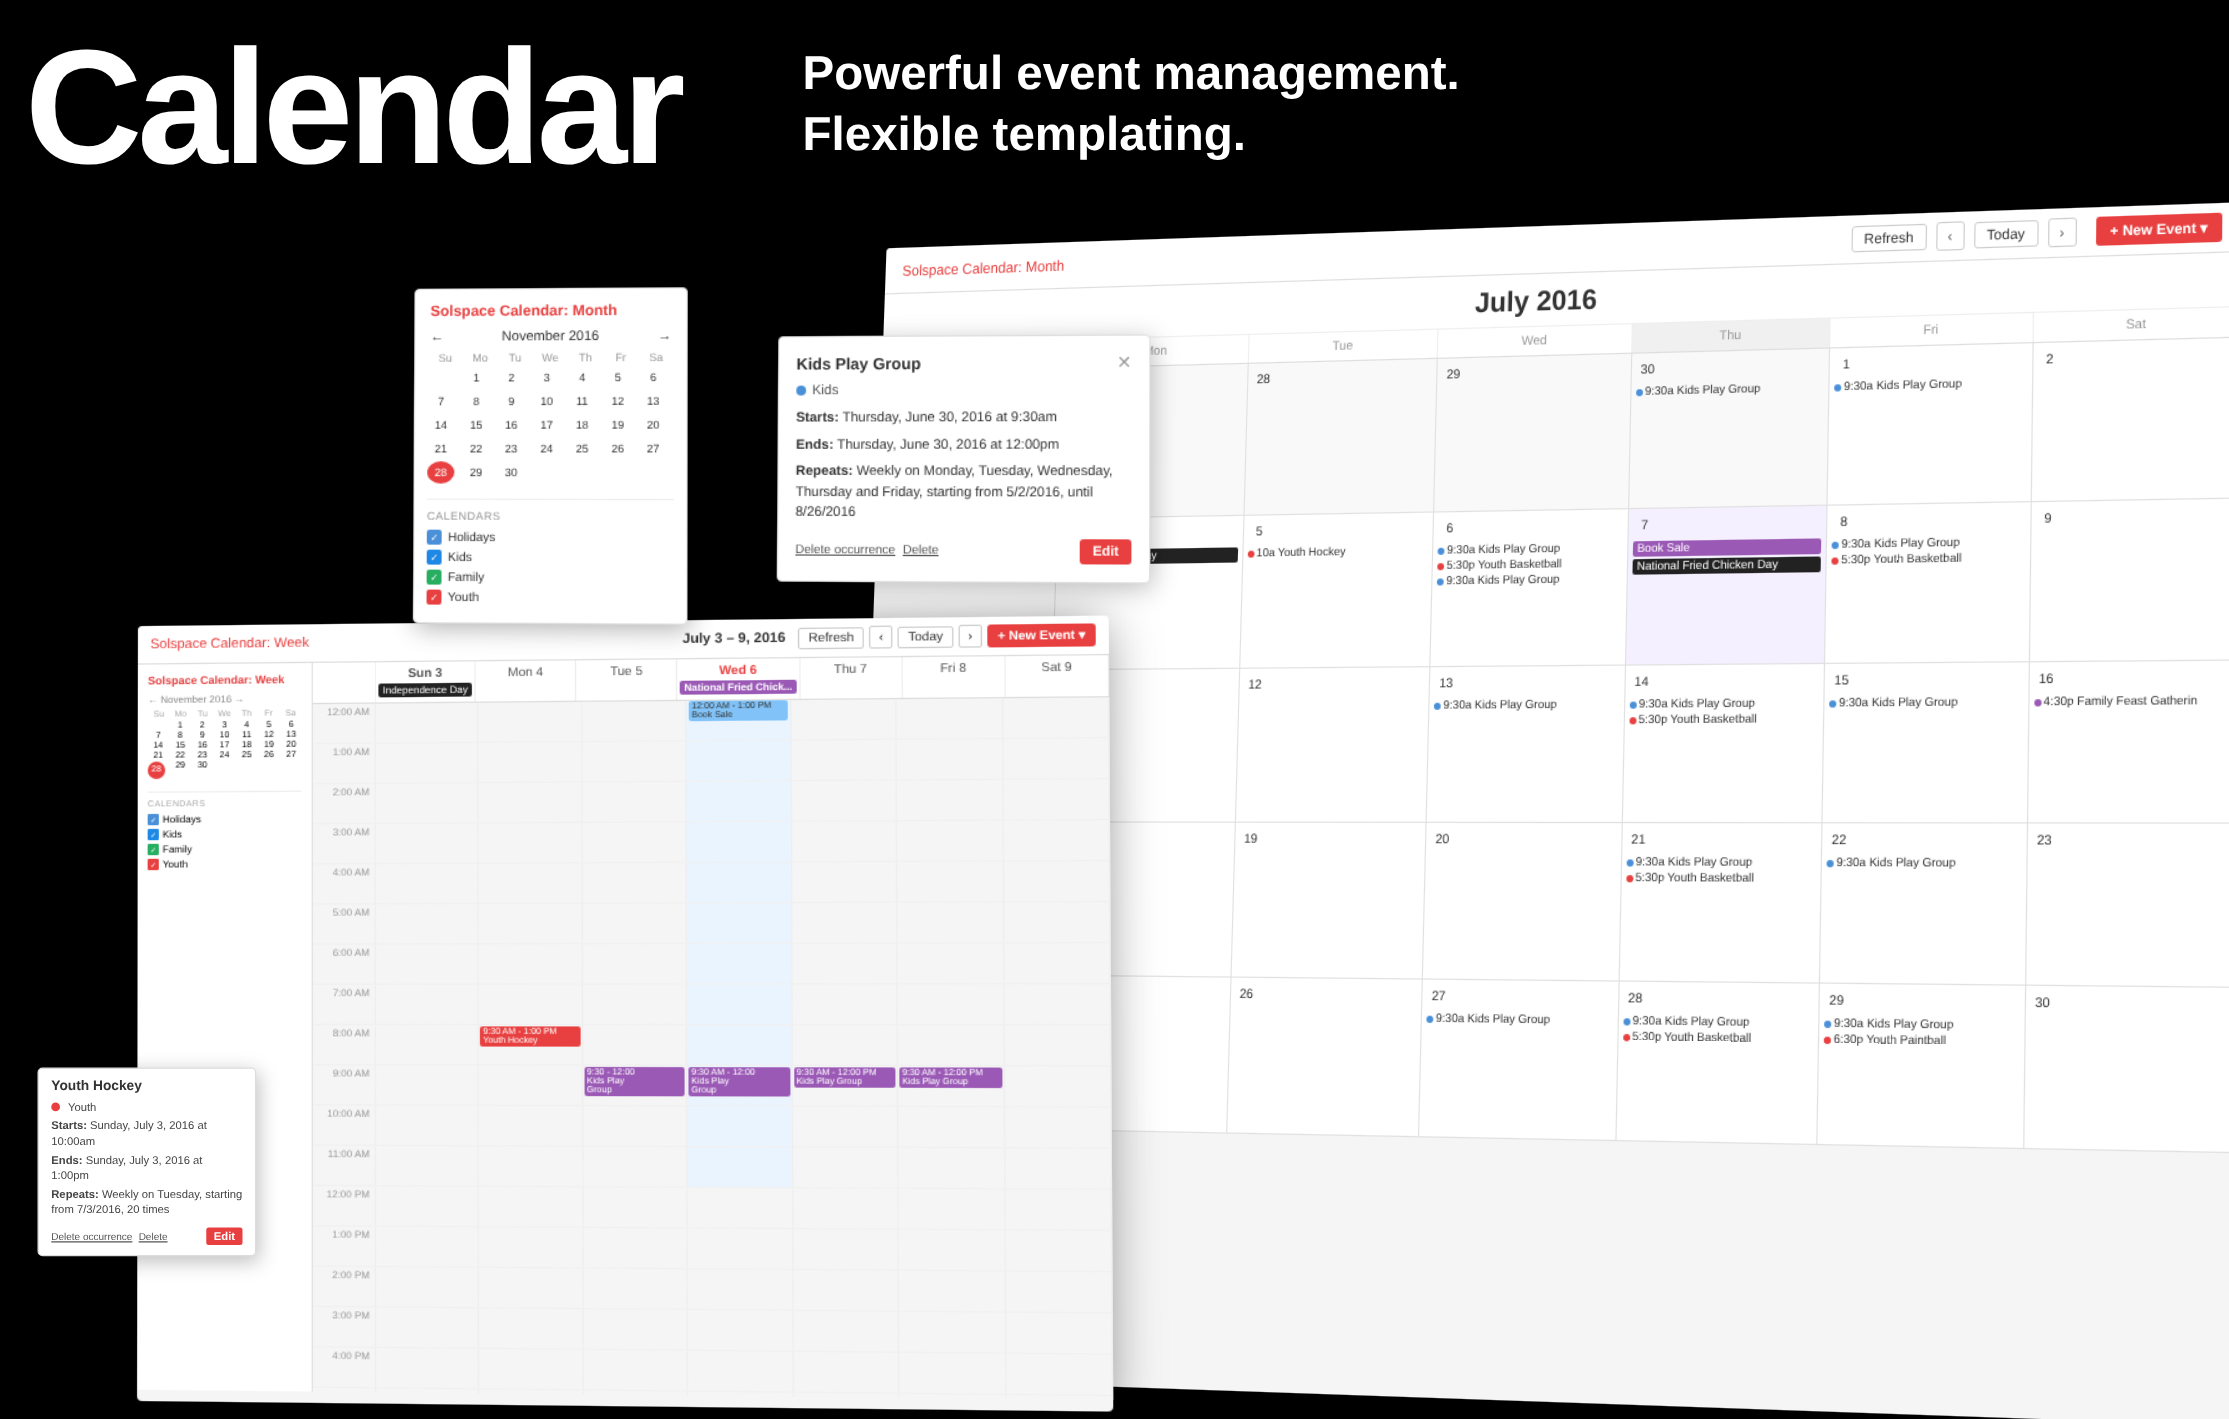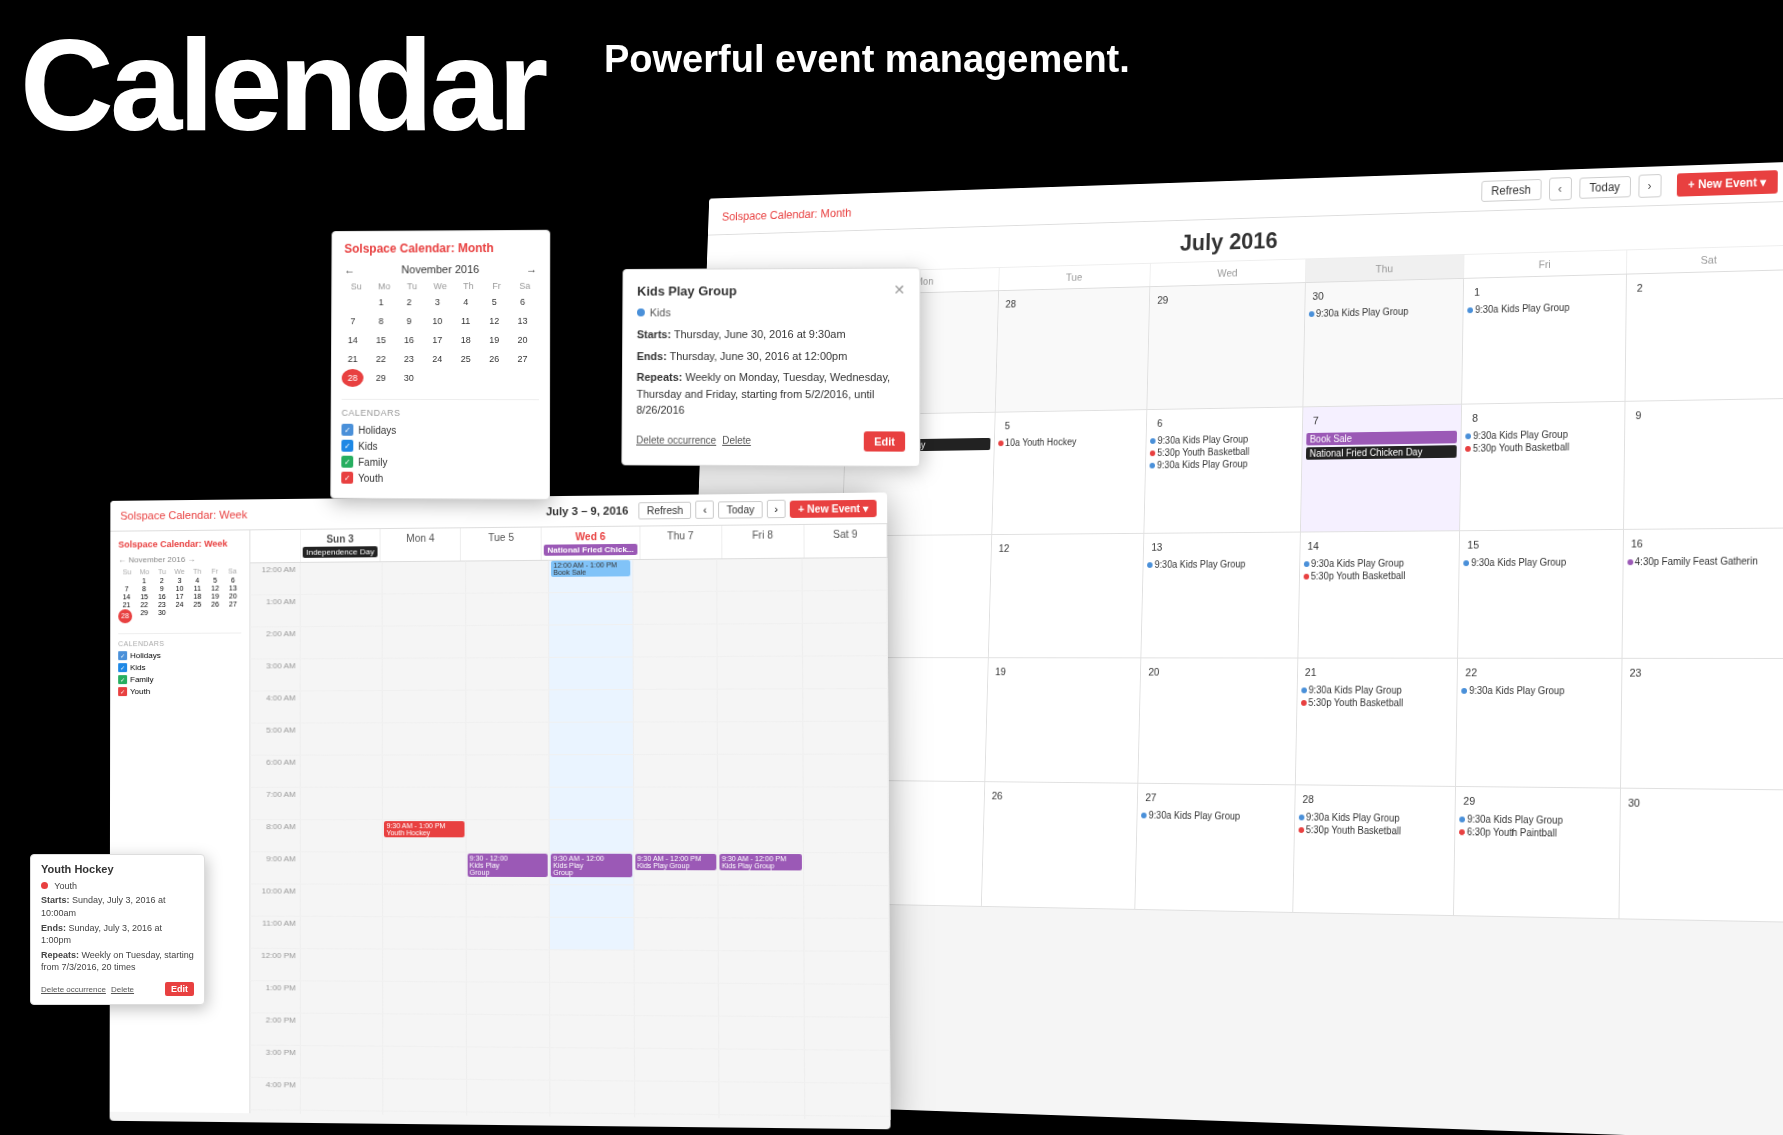--- a/index.html
+++ b/index.html
@@ -22,21 +22,21 @@
     .hero-title {
       font-size: 130px;
       font-weight: 900;
       color: #fff;
       line-height: 1;
       letter-spacing: -4px;
     }
     .hero-subtitle {
       position: absolute;
       top: 15px;
-      left: 584px;
+      left: 622px;
       color: #fff;
       font-size: 38px;
       font-weight: 700;
       line-height: 1.3;
       white-space: nowrap;
     }
 
     
     .calendar-main {
       position: absolute;
@@ -553,20 +553,21 @@
     }
 
   </style>
 </head>
 <body>
 
 <div class="hero-section">
   <div class="hero-title">Calendar</div>
   <div class="hero-subtitle">
     <div>Powerful event management.</div>
+    <div>Flexible templating.</div>
   </div>
 </div>
 
 <div class="calendar-main">
 
   <div style="background:#fff;padding:8px 16px;display:flex;align-items:center;gap:8px;border-bottom:1px solid #ddd;position:relative;">
     <span style="color:#e84040;font-size:13px;font-weight:500;">Solspace Calendar: Month</span>
     <div style="flex:1"></div>
     <button class="refresh-btn">Refresh</button>
     <button class="cal-nav-btn">‹</button>

